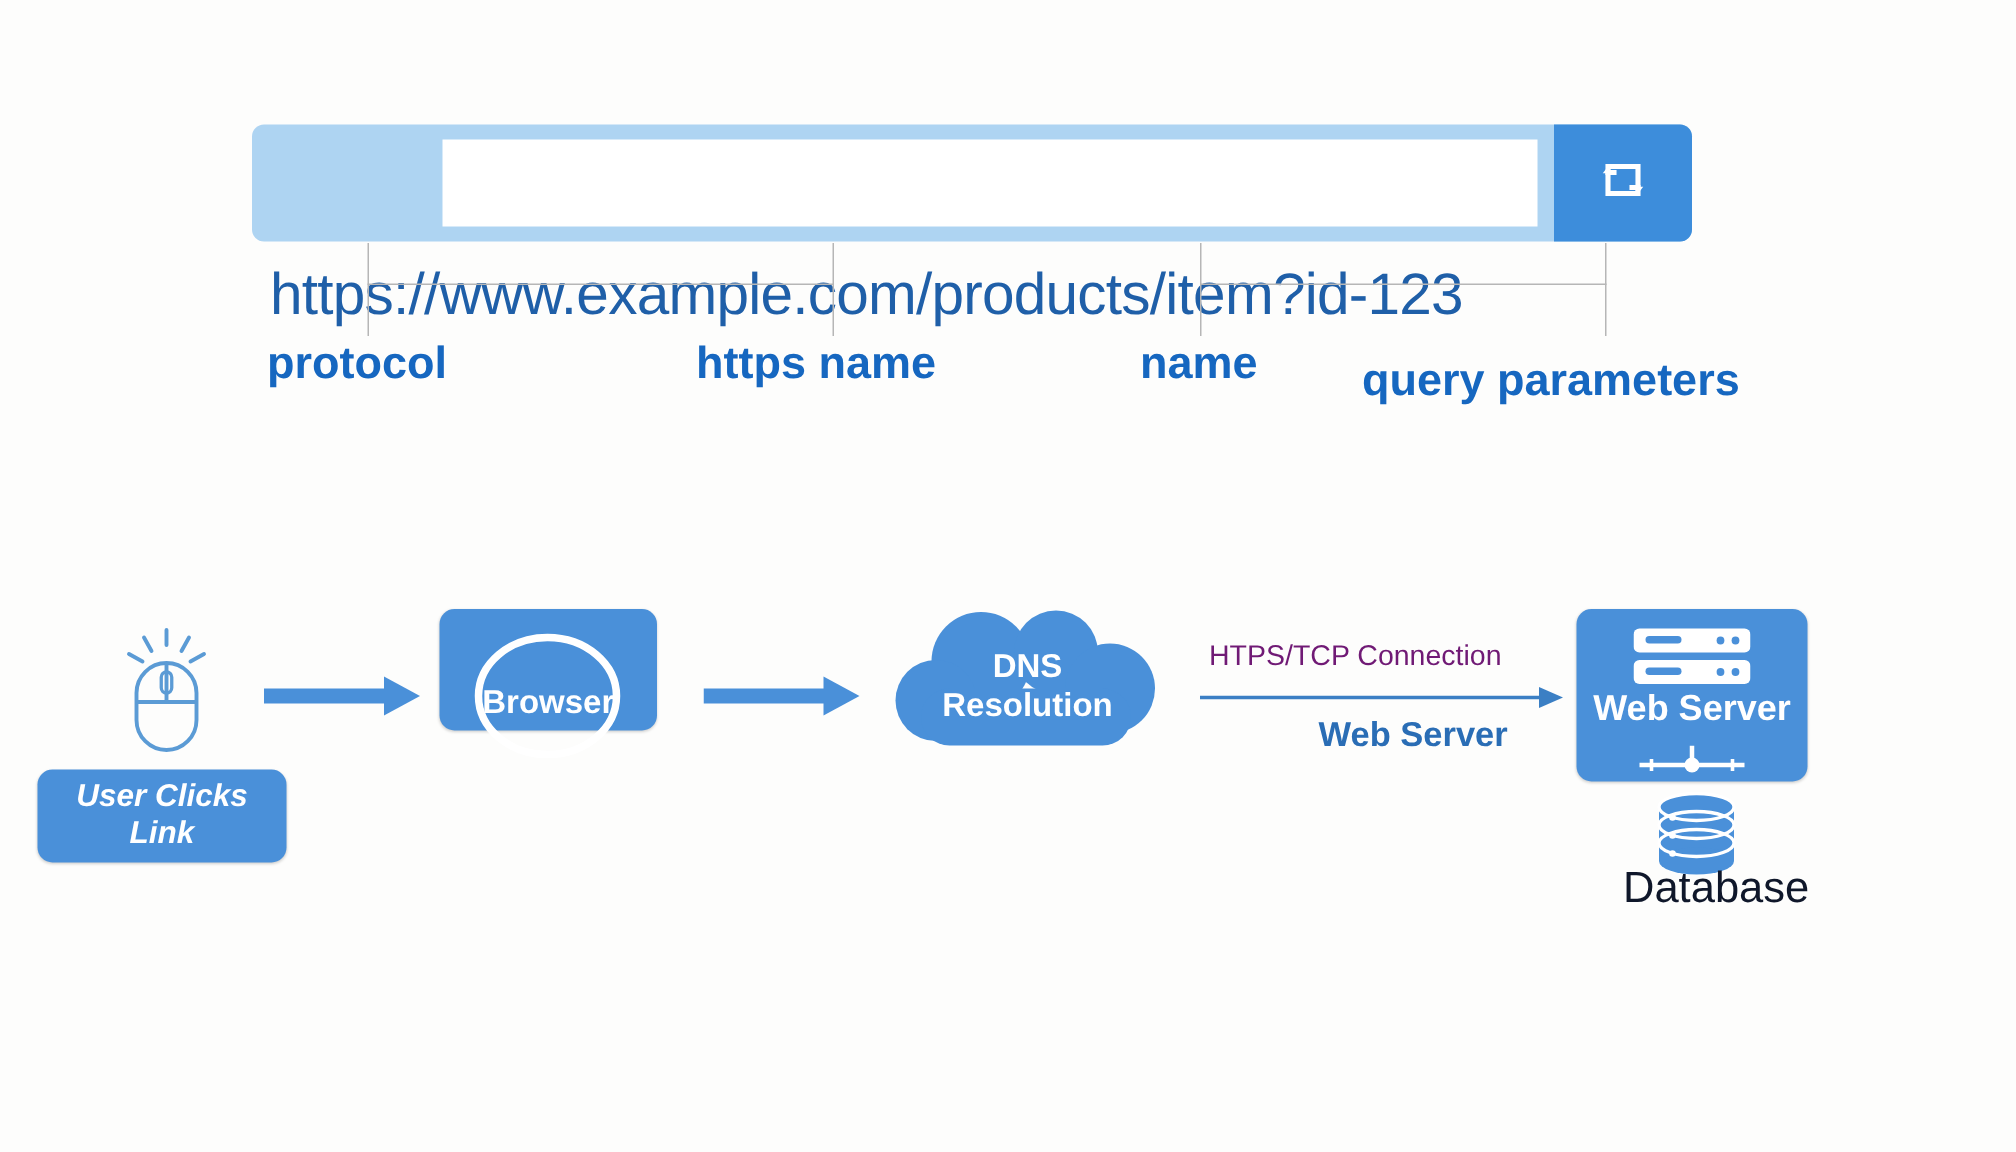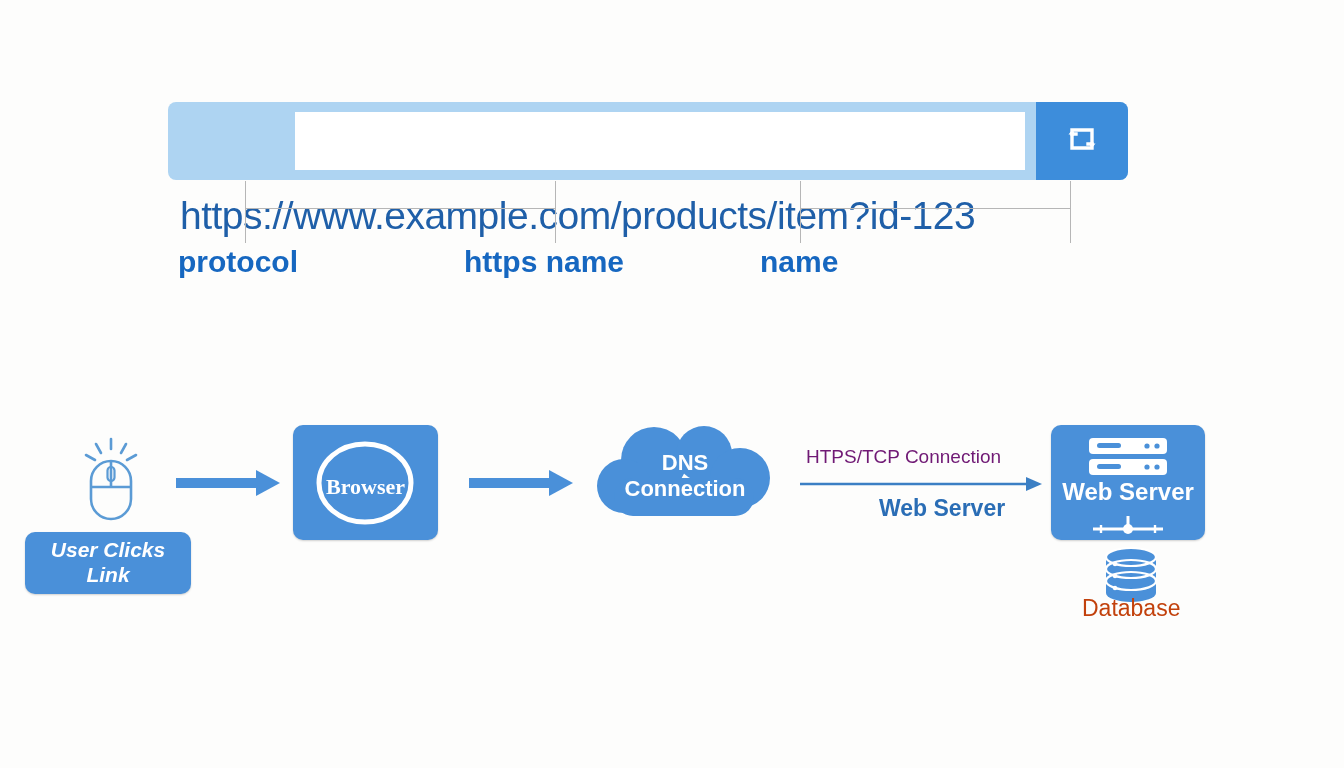--- a/index.html
+++ b/index.html
@@ -5,21 +5,21 @@
   html, body {
     margin: 0; padding: 0;
   }
   body {
     width: 1344px; height: 768px;
     background: #fdfdfc;
     font-family: "Liberation Sans", sans-serif;
     overflow: hidden;
     position: relative;
   }
-  #stage { position: absolute; inset: 0; margin-top: 19px; }
+  #stage { position: absolute; inset: 0; }
 
   
   .urlbar {
     position: absolute;
     left: 168px; top: 83px;
     width: 960px; height: 78px;
     background: #aed4f2;
     border-radius: 8px;
     box-sizing: border-box;
   }
@@ -87,22 +87,22 @@
   .conn-label {
     position: absolute;
     white-space: nowrap;
     color: #2a6db5;
   }
   .conn-top { font-size: 19px; color: #701a75; }
   .conn-bot { font-size: 23px; font-weight: bold; color: #2a6db5; }
 
   .cap-label {
     position: absolute;
-    font-size: 23px;
-    color: #c2410c;
+    font-size: 29px;
+    color: #0f172a;
     white-space: nowrap;
   }
   .icon-wrap { position: absolute; }
 </style>
 </head>
 <body>
 
 <div id="stage">
 
   <div class="urlbar">
@@ -131,20 +131,21 @@
     <div class="vline" style="left:270px;"></div>
     <div class="hline" style="left:0; width:271px;"></div>
   </div>
 
   <div class="seg-label" style="left:178px; top:226px;">protocol</div>
 
   <div class="seg-label" style="left:464px; top:226px;">https name</div>
 
   <div class="seg-label" style="left:760px; top:226px;">name</div>
 
+  <div class="seg-label" style="left:908px; top:237px;">query parameters</div>
 
   <div class="icon-wrap" style="left:78px; top:416px; width:66px; height:92px;">
     <svg width="66" height="92" viewBox="0 0 66 92">
       <g stroke="#5b9bd5" stroke-width="2.6" fill="none" stroke-linecap="round">
         <line x1="33" y1="4" x2="33" y2="14"></line>
         <line x1="18" y1="9" x2="23" y2="18"></line>
         <line x1="48" y1="9" x2="43" y2="18"></line>
         <line x1="8" y1="20" x2="17" y2="25"></line>
         <line x1="58" y1="20" x2="49" y2="25"></line>
       </g>
@@ -160,21 +161,21 @@
 Link</div>
   </div>
 
   <div class="arrow-thick" style="left:176px; top:447px;">
     <svg width="110" height="34" viewBox="0 0 110 34">
       <rect x="0" y="12" width="82" height="10" fill="#4a90d9"></rect>
       <path d="M80 4 L104 17 L80 30 Z" fill="#4a90d9"></path>
     </svg>
   </div>
 
-  <div class="node-box" style="left:293px; top:406px; width:145px; height:115px;font-family:Liberation Serif, serif;">
+  <div class="node-box" style="left:293px; top:406px; width:145px; height:81px;">
     <div style="position:absolute; left:22px; top:16px; width:100px; height:84px;">
       <svg width="100" height="84" viewBox="0 0 100 84">
         <ellipse cx="50" cy="42" rx="46" ry="39" fill="none" stroke="#ffffff" stroke-width="5"></ellipse>
       </svg>
     </div>
     <div class="node-label" style="position:absolute; left:0; top:49px; width:145px; font-size:22px;">Browser</div>
   </div>
 
   <div class="arrow-thick" style="left:469px; top:447px;">
     <svg width="110" height="34" viewBox="0 0 110 34">
@@ -187,21 +188,21 @@
     <svg width="186" height="110" viewBox="0 0 186 110" style="position:absolute; left:0; top:0;">
       <g fill="#4a90d9">
         <circle cx="62" cy="42" r="33"></circle>
         <circle cx="112" cy="36" r="28"></circle>
         <circle cx="148" cy="60" r="30"></circle>
         <circle cx="32" cy="68" r="27"></circle>
         <rect x="22" y="60" width="140" height="38" rx="19"></rect>
       </g>
     </svg>
     <div class="node-label" style="position:absolute; left:0; top:32px; width:186px; font-size:22px;">DNS
-Connection</div>
+Resolution</div>
   </div>
 
   <div class="conn-label conn-top" style="left:806px; top:427px;">HTPS/TCP Connection</div>
 
   <div style="position:absolute; left:800px; top:456px;">
     <svg width="244" height="18" viewBox="0 0 244 18">
       <line x1="0" y1="9" x2="228" y2="9" stroke="#3b7fc4" stroke-width="2.4"></line>
       <path d="M226 2 L242 9 L226 16 Z" fill="#3b7fc4"></path>
     </svg>
   </div>

